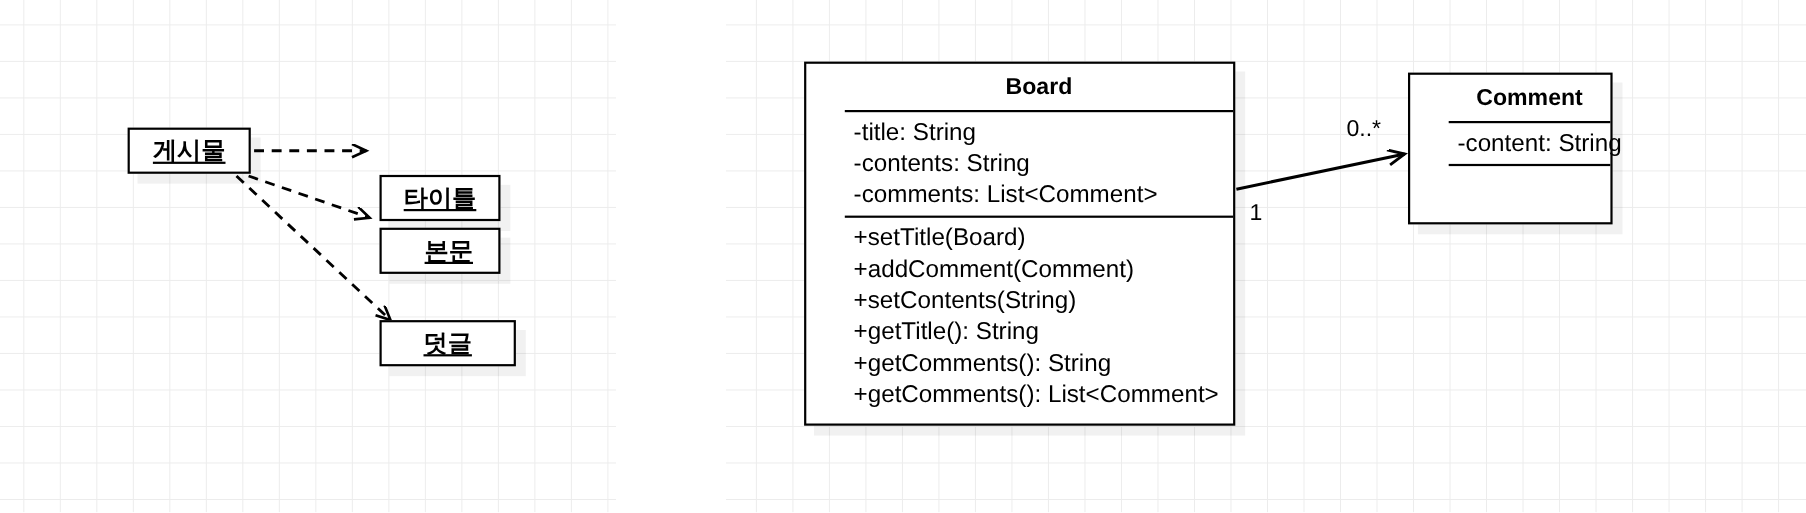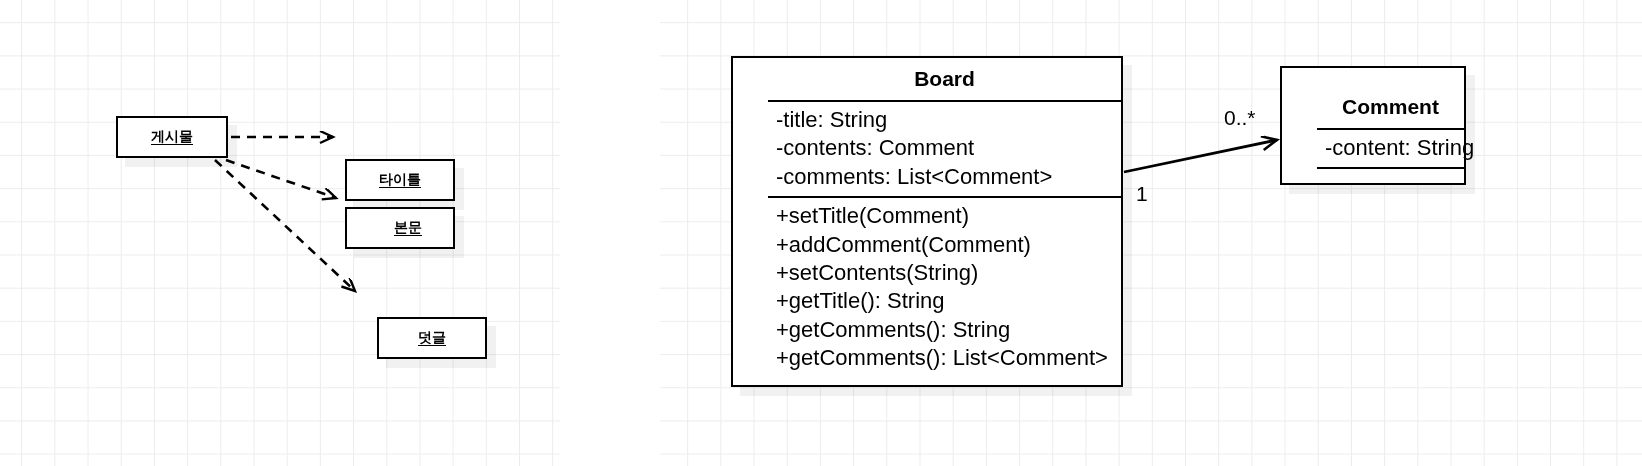--- a/index.html
+++ b/index.html
@@ -36,21 +36,21 @@
     box-shadow: 9px 9px 0 rgba(0,0,0,0.055);
   }
   
   .concept {
     display: flex;
     align-items: center;
     justify-content: center;
   }
   .concept .label {
     font-weight: bold;
-    font-size: 14px;
+    font-size: 22px;
     color: #000;
     text-decoration: underline;
     text-underline-offset: 3px;
     letter-spacing: 0px;
     white-space: nowrap;
   }
 
   
   .uml {
     display: flex;
@@ -126,42 +126,42 @@
   </div>
 
   <div class="node concept" style="left:345px; top:115px; width:110px; height:42px;margin-top:44px;">
     <span class="label">타이틀</span>
   </div>
 
   <div class="node concept" style="left:345px; top:207px; width:110px; height:42px;padding-left:16px;">
     <span class="label">본문</span>
   </div>
 
-  <div class="node concept" style="left:345px; top:317px; width:110px; height:42px;margin-left:32px;">
+  <div class="node concept" style="left:345px; top:291px; width:124px; height:42px;">
     <span class="label">덧글</span>
   </div>
 
   <div class="node uml" style="left:731px; top:56px; width:392px; height:331px;">
     <div class="compartment class-name">Board</div>
     <div class="compartment">
       <div class="member">-title: String</div>
-      <div class="member">-contents: Comment</div>
+      <div class="member">-contents: String</div>
       <div class="member">-comments: List&lt;Comment&gt;</div>
     </div>
     <div class="compartment">
-      <div class="member">+setTitle(Comment)</div>
+      <div class="member">+setTitle(Board)</div>
       <div class="member">+addComment(Comment)</div>
       <div class="member">+setContents(String)</div>
       <div class="member">+getTitle(): String</div>
       <div class="member">+getComments(): String</div>
       <div class="member">+getComments(): List&lt;Comment&gt;</div>
     </div>
   </div>
 
-  <div class="node uml" style="left:1280px; top:66px; width:186px; height:119px;justify-content:flex-end;">
+  <div class="node uml" style="left:1280px; top:66px; width:186px; height:138px;">
     <div class="compartment class-name">Comment</div>
     <div class="compartment">
       <div class="member">-content: String</div>
     </div>
     <div class="compartment empty"></div>
   </div>
 
   <div class="edge-label" style="left:1136px; top:182px;">1</div>
 
   <div class="edge-label" style="left:1224px; top:106px;">0..*</div>

